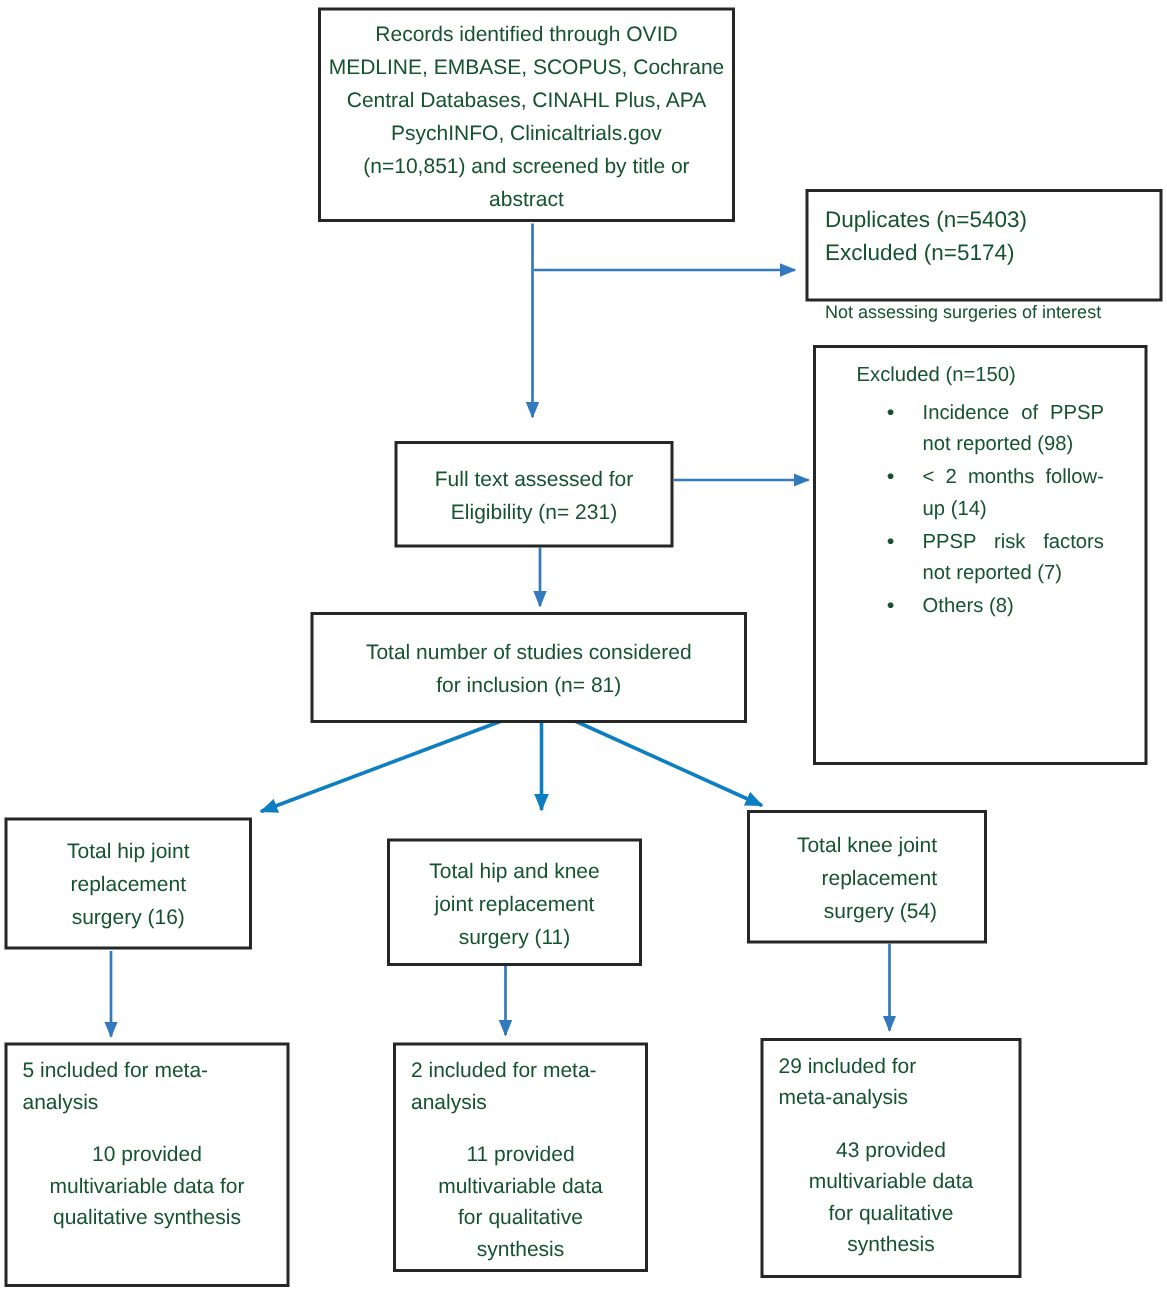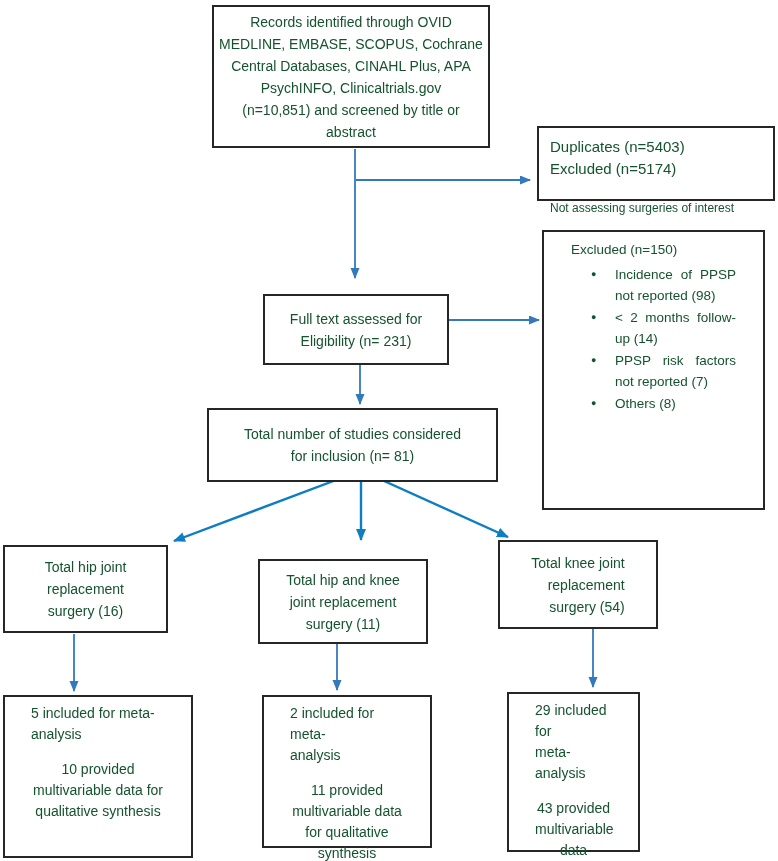--- a/index.html
+++ b/index.html
@@ -29,21 +29,21 @@
   .excl-title{line-height:21px;}
   .excl-list{margin:4px 0 0;padding-left:18px;list-style:none;}
   .excl-list li{
     position:relative;padding-left:26px;text-align:justify;
     line-height:21px;margin-bottom:1px;
   }
   .excl-list li::before{
     content:"●";position:absolute;left:2px;top:0;font-size:9px;
   }
   
-  .meta{padding:6px 26px;}
+  .meta{padding:6px 10px;}
   .meta p{margin:0 0 14px;line-height:21px;white-space:pre-line;}
   .meta p:last-child{margin:0;text-align:center;}
 </style>
 </head>
 <body>
 
 <div id="canvas">
 
   <svg id="arrows" viewBox="0 0 778 861" xmlns="http://www.w3.org/2000/svg">
     <defs>
@@ -129,21 +129,21 @@
 
   <div class="node meta" style="left:262px;top:695px;width:170px;height:153px;">
     <p>2 included for meta-
 analysis</p>
     <p>11 provided
 multivariable data
 for qualitative
 synthesis</p>
   </div>
 
-  <div class="node meta" style="left:507px;top:692px;width:133px;height:160px;">
+  <div class="node meta" style="left:507px;top:692px;width:174px;height:160px;">
     <p>29 included for
 meta-analysis</p>
     <p>43 provided
 multivariable data
 for qualitative
 synthesis</p>
   </div>
 
 </div>
 

